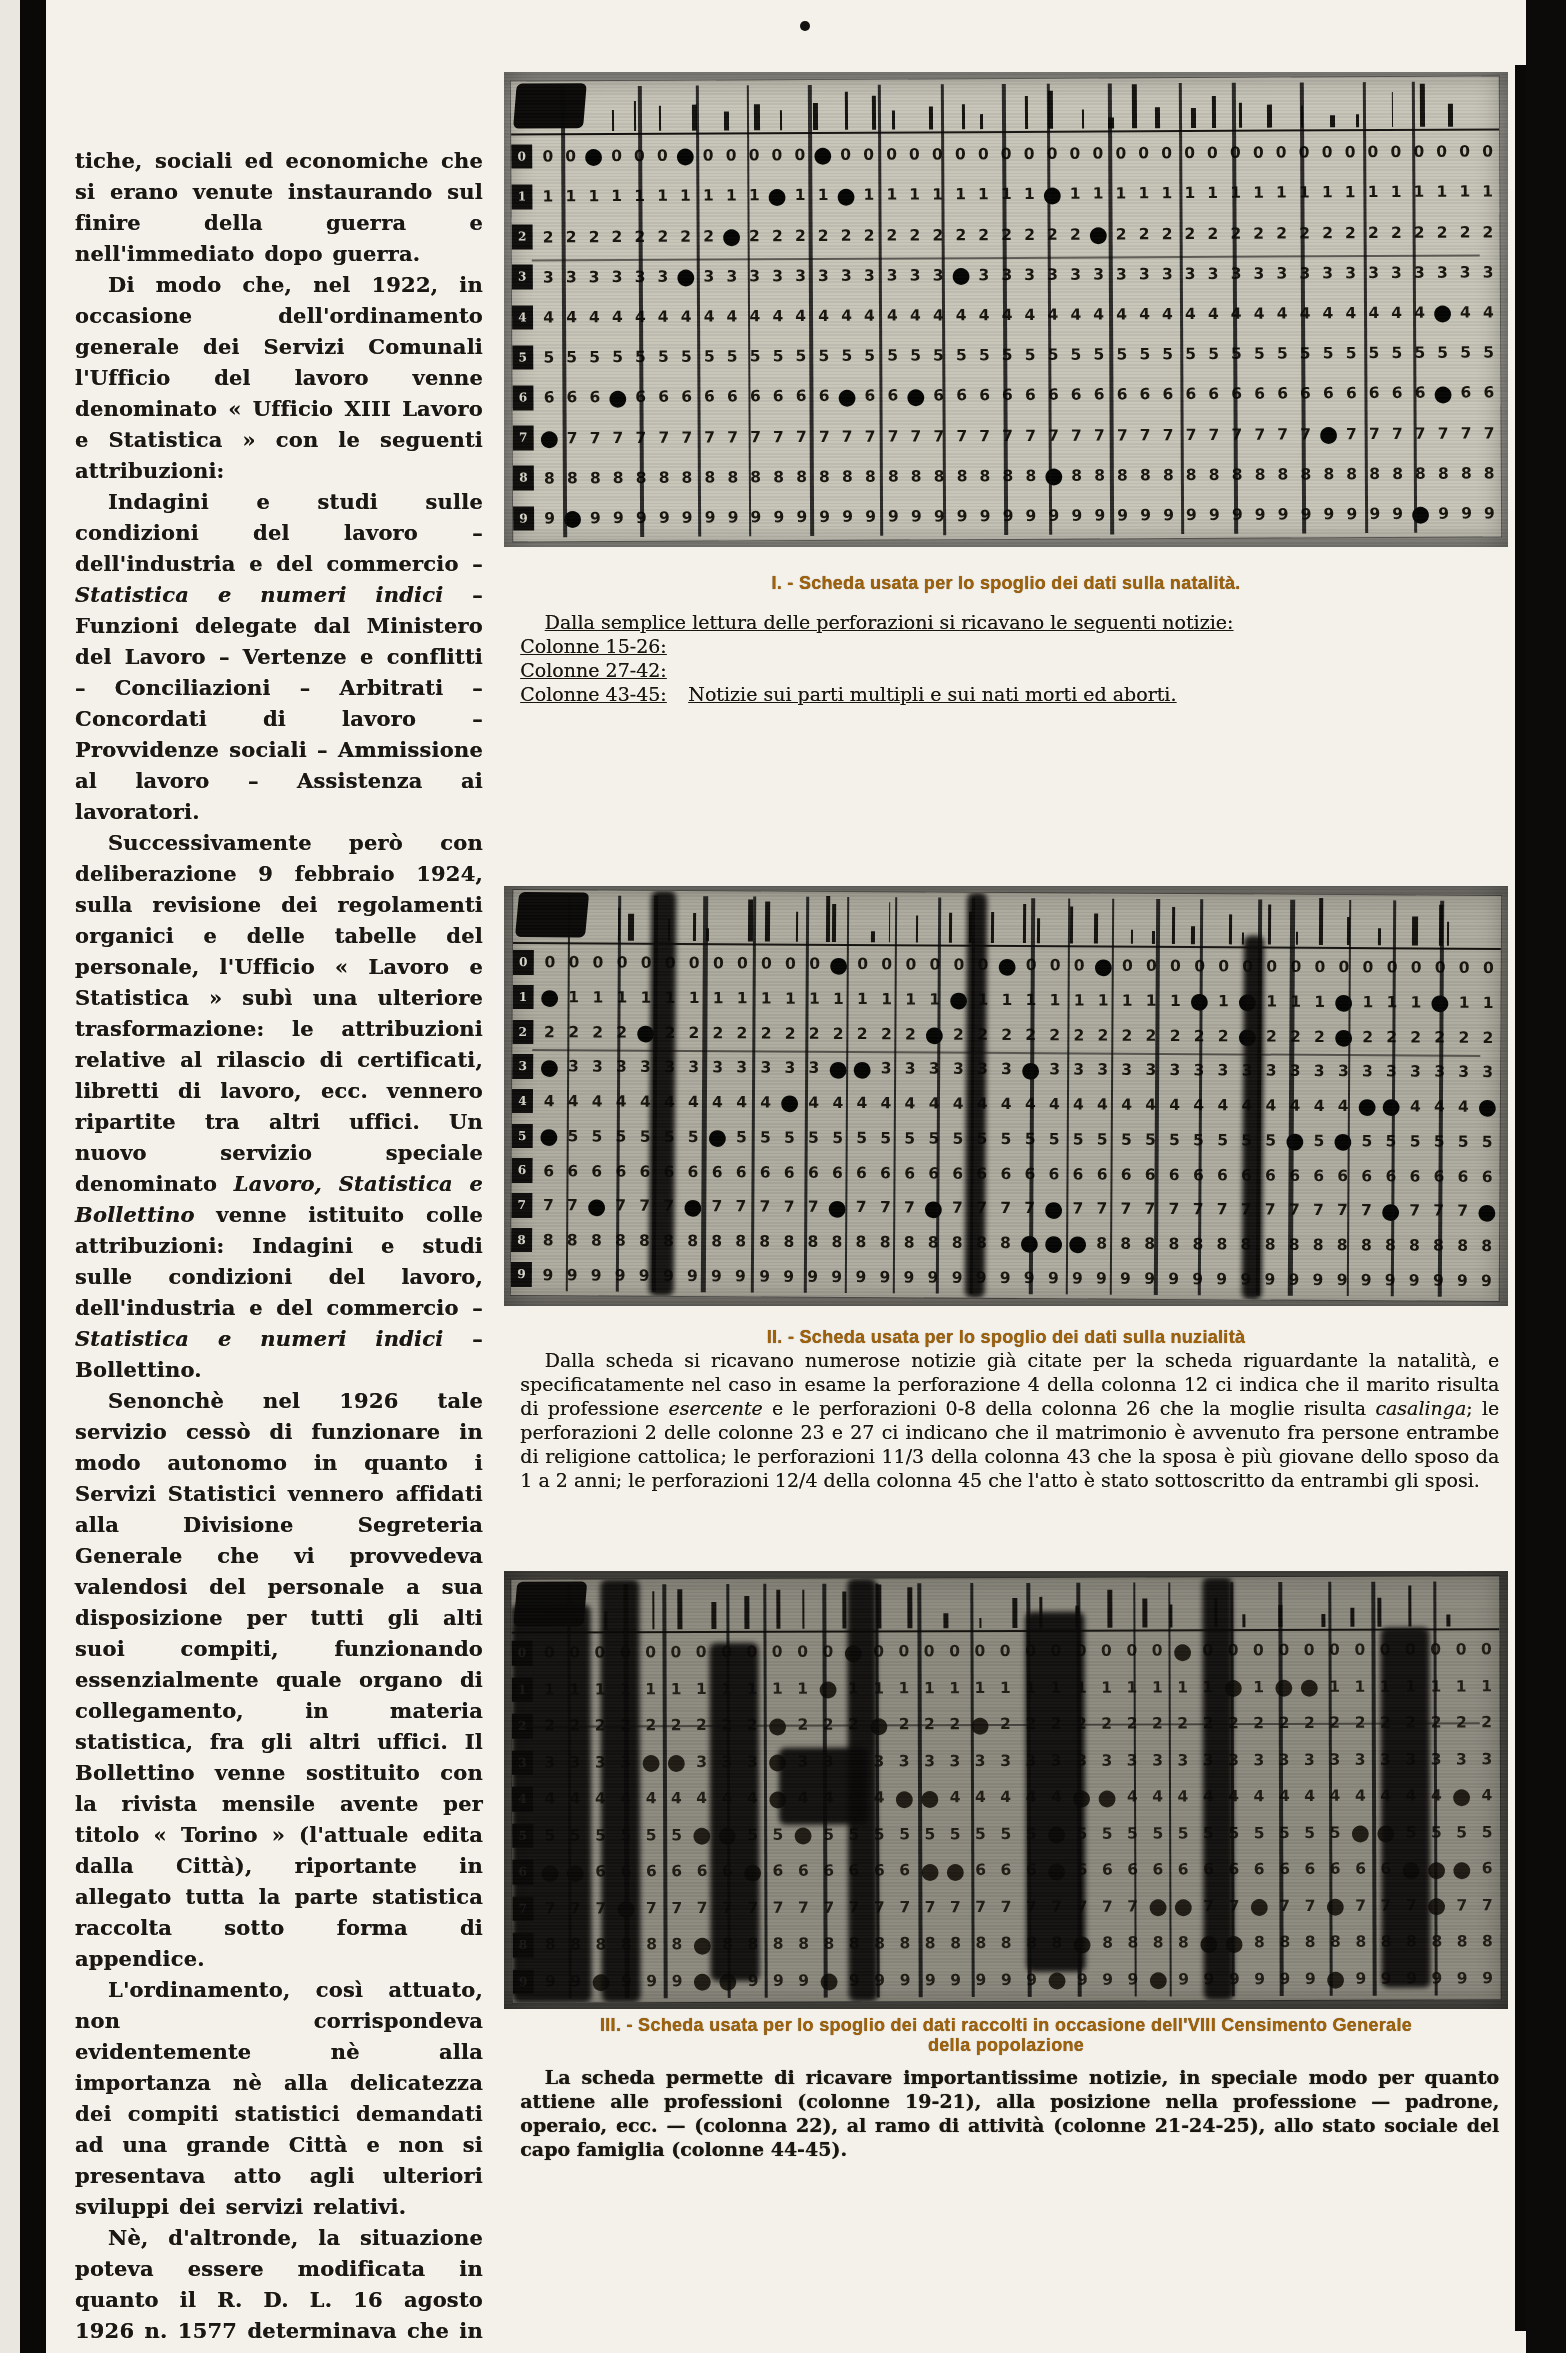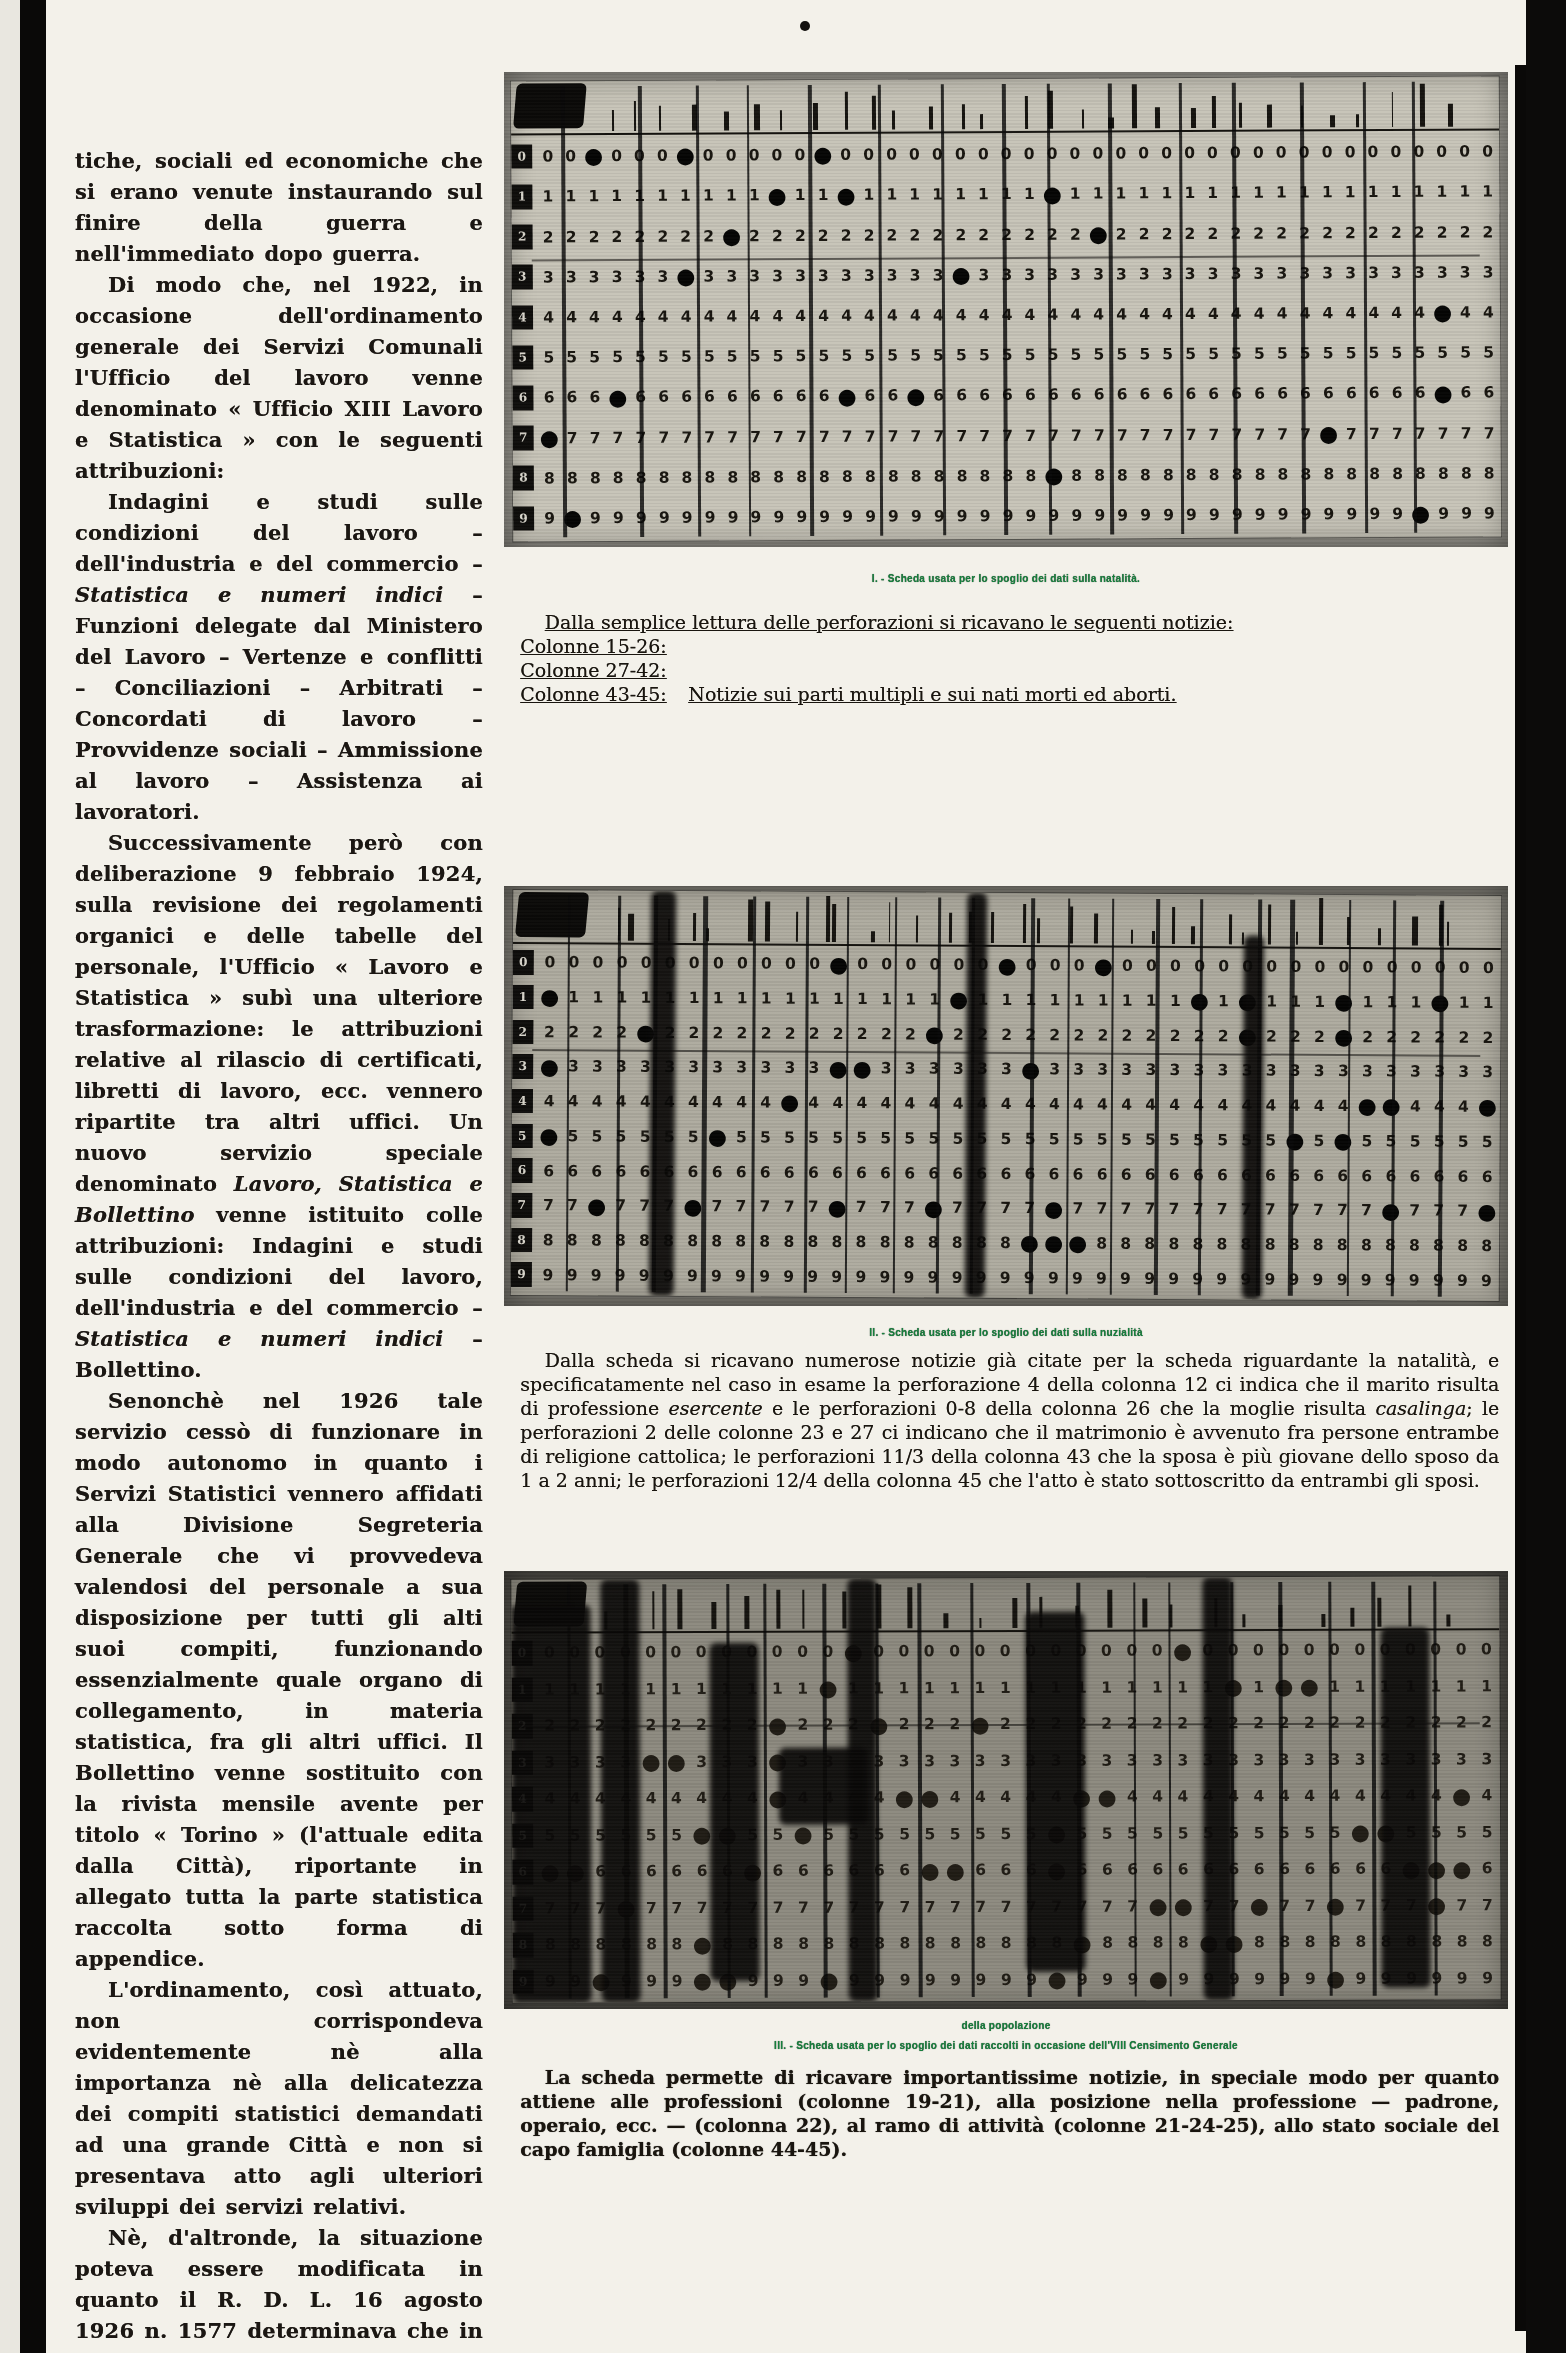--- a/index.html
+++ b/index.html
@@ -40,22 +40,22 @@
   .pc-cell{flex:1 1 0;text-align:center;font-family:"DejaVu Sans",sans-serif;
            font-weight:bold;font-size:15.5px;color:#18150f;}
   .pc-cell.hole{font-size:22px;line-height:15.5px;color:#050504;}
   .pc-bar{position:absolute;top:4.9px;bottom:4.1px;background:rgba(9,9,8,.82);}
   .pc-hline{position:absolute;left:2%;right:2%;height:2.4px;background:rgba(12,11,9,.55);}
   .pc-blot{position:absolute;background:rgba(9,8,7,.92);filter:blur(2.4px);border-radius:6.5px;}
   .pc3 .pc-cell{color:#201c15;}
   .pc3 .pc-edgecell{background:#090807;}
   
   .caption{position:absolute;left:0;width:1004px;text-align:center;
-           font-family:"Liberation Sans",sans-serif;font-weight:bold;font-size:10px;
-           letter-spacing:0.3px;color:#15803d;text-shadow:0 0 0.8px rgba(21,18,14,.8);}
+           font-family:"Liberation Sans",sans-serif;font-weight:bold;font-size:18px;
+           letter-spacing:0.3px;color:#a16207;text-shadow:0 0 0.8px rgba(21,18,14,.8);}
   .caption .l2{display:block;}
   .rtext{position:absolute;left:16.3px;width:979px;font-size:19px;line-height:24px;
          text-align:justify;color:#19150f;text-shadow:0 0 0.5px rgba(25,21,15,.7);}
   .rtext p{margin:0;}
   .rtext p.ind{text-indent:24.5px;}
   .rtext i{font-style:italic;}
   .entry{display:flex;align-items:flex-start;}
   .entry .lbl{flex:0 0 168px;}
   .entry .txt{flex:1;}
   .fig3t{font-weight:bold;font-size:19px;line-height:24px;
@@ -1574,21 +1574,21 @@
           <div class="pc-blot" style="left: 9%; top: 0%; width: 4%; height: 100%;"></div>
           <div class="pc-blot" style="left: 20%; top: 15%; width: 5%; height: 80%;"></div>
           <div class="pc-blot" style="left: 34%; top: 0%; width: 3%; height: 100%;"></div>
           <div class="pc-blot" style="left: 52%; top: 8%; width: 6%; height: 85%;"></div>
           <div class="pc-blot" style="left: 70%; top: 0%; width: 3%; height: 100%;"></div>
           <div class="pc-blot" style="left: 88%; top: 12%; width: 5%; height: 85%;"></div>
           <div class="pc-blot" style="left: 27%; top: 40%; width: 9%; height: 18%;"></div>
         </div>
       </div>
     <div class="caption" style="top:2016px;line-height:19.6px;">
+      <span class="l2">III. - Scheda usata per lo spoglio dei dati raccolti in occasione dell'VIII Censimento Generale</span>
       <span class="l2">della popolazione</span>
-      <span class="l2">III. - Scheda usata per lo spoglio dei dati raccolti in occasione dell'VIII Censimento Generale</span>
     </div>
     <div class="rtext fig3t" style="top:2065px;">
       <p class="ind">La scheda permette di ricavare importantissime notizie, in speciale modo per quanto attiene alle professioni (colonne 19-21), alla posizione nella professione — padrone, operaio, ecc. — (colonna 22), al ramo di attività (colonne 21-24-25), allo stato sociale del capo famiglia (colonne 44-45).</p>
     </div>
   </div>
 </div>
 
 
 </body></html>

